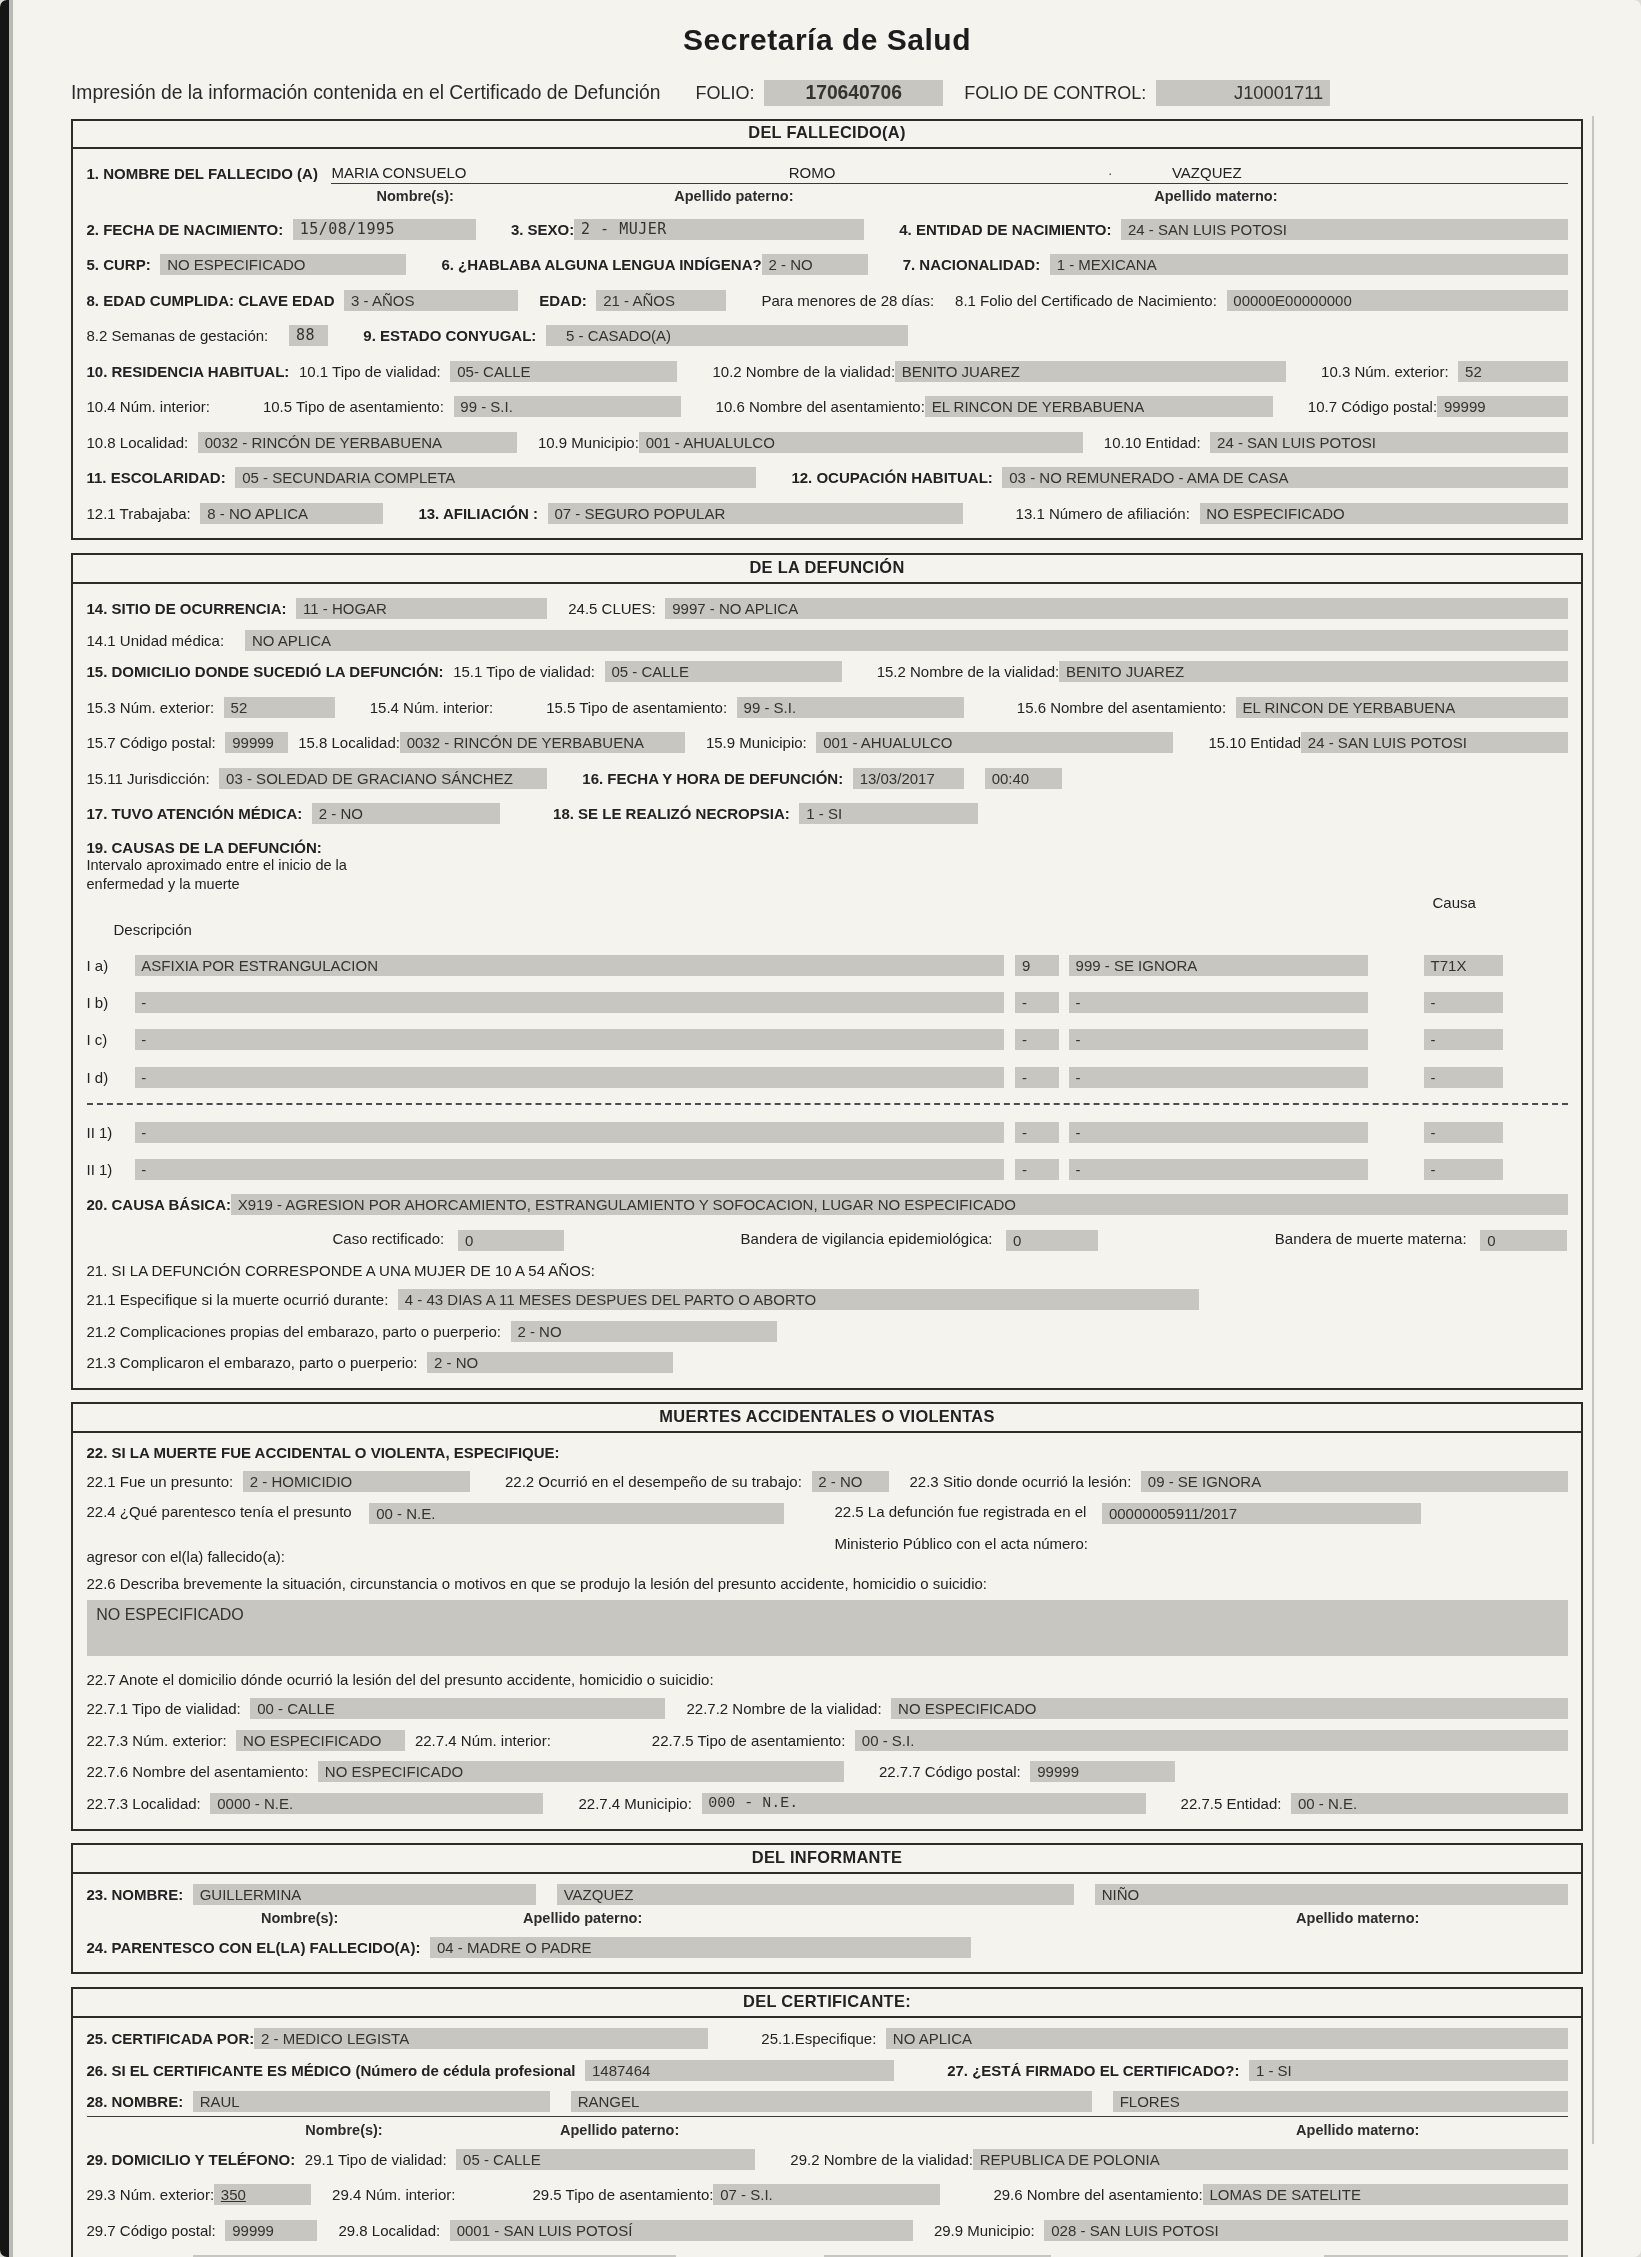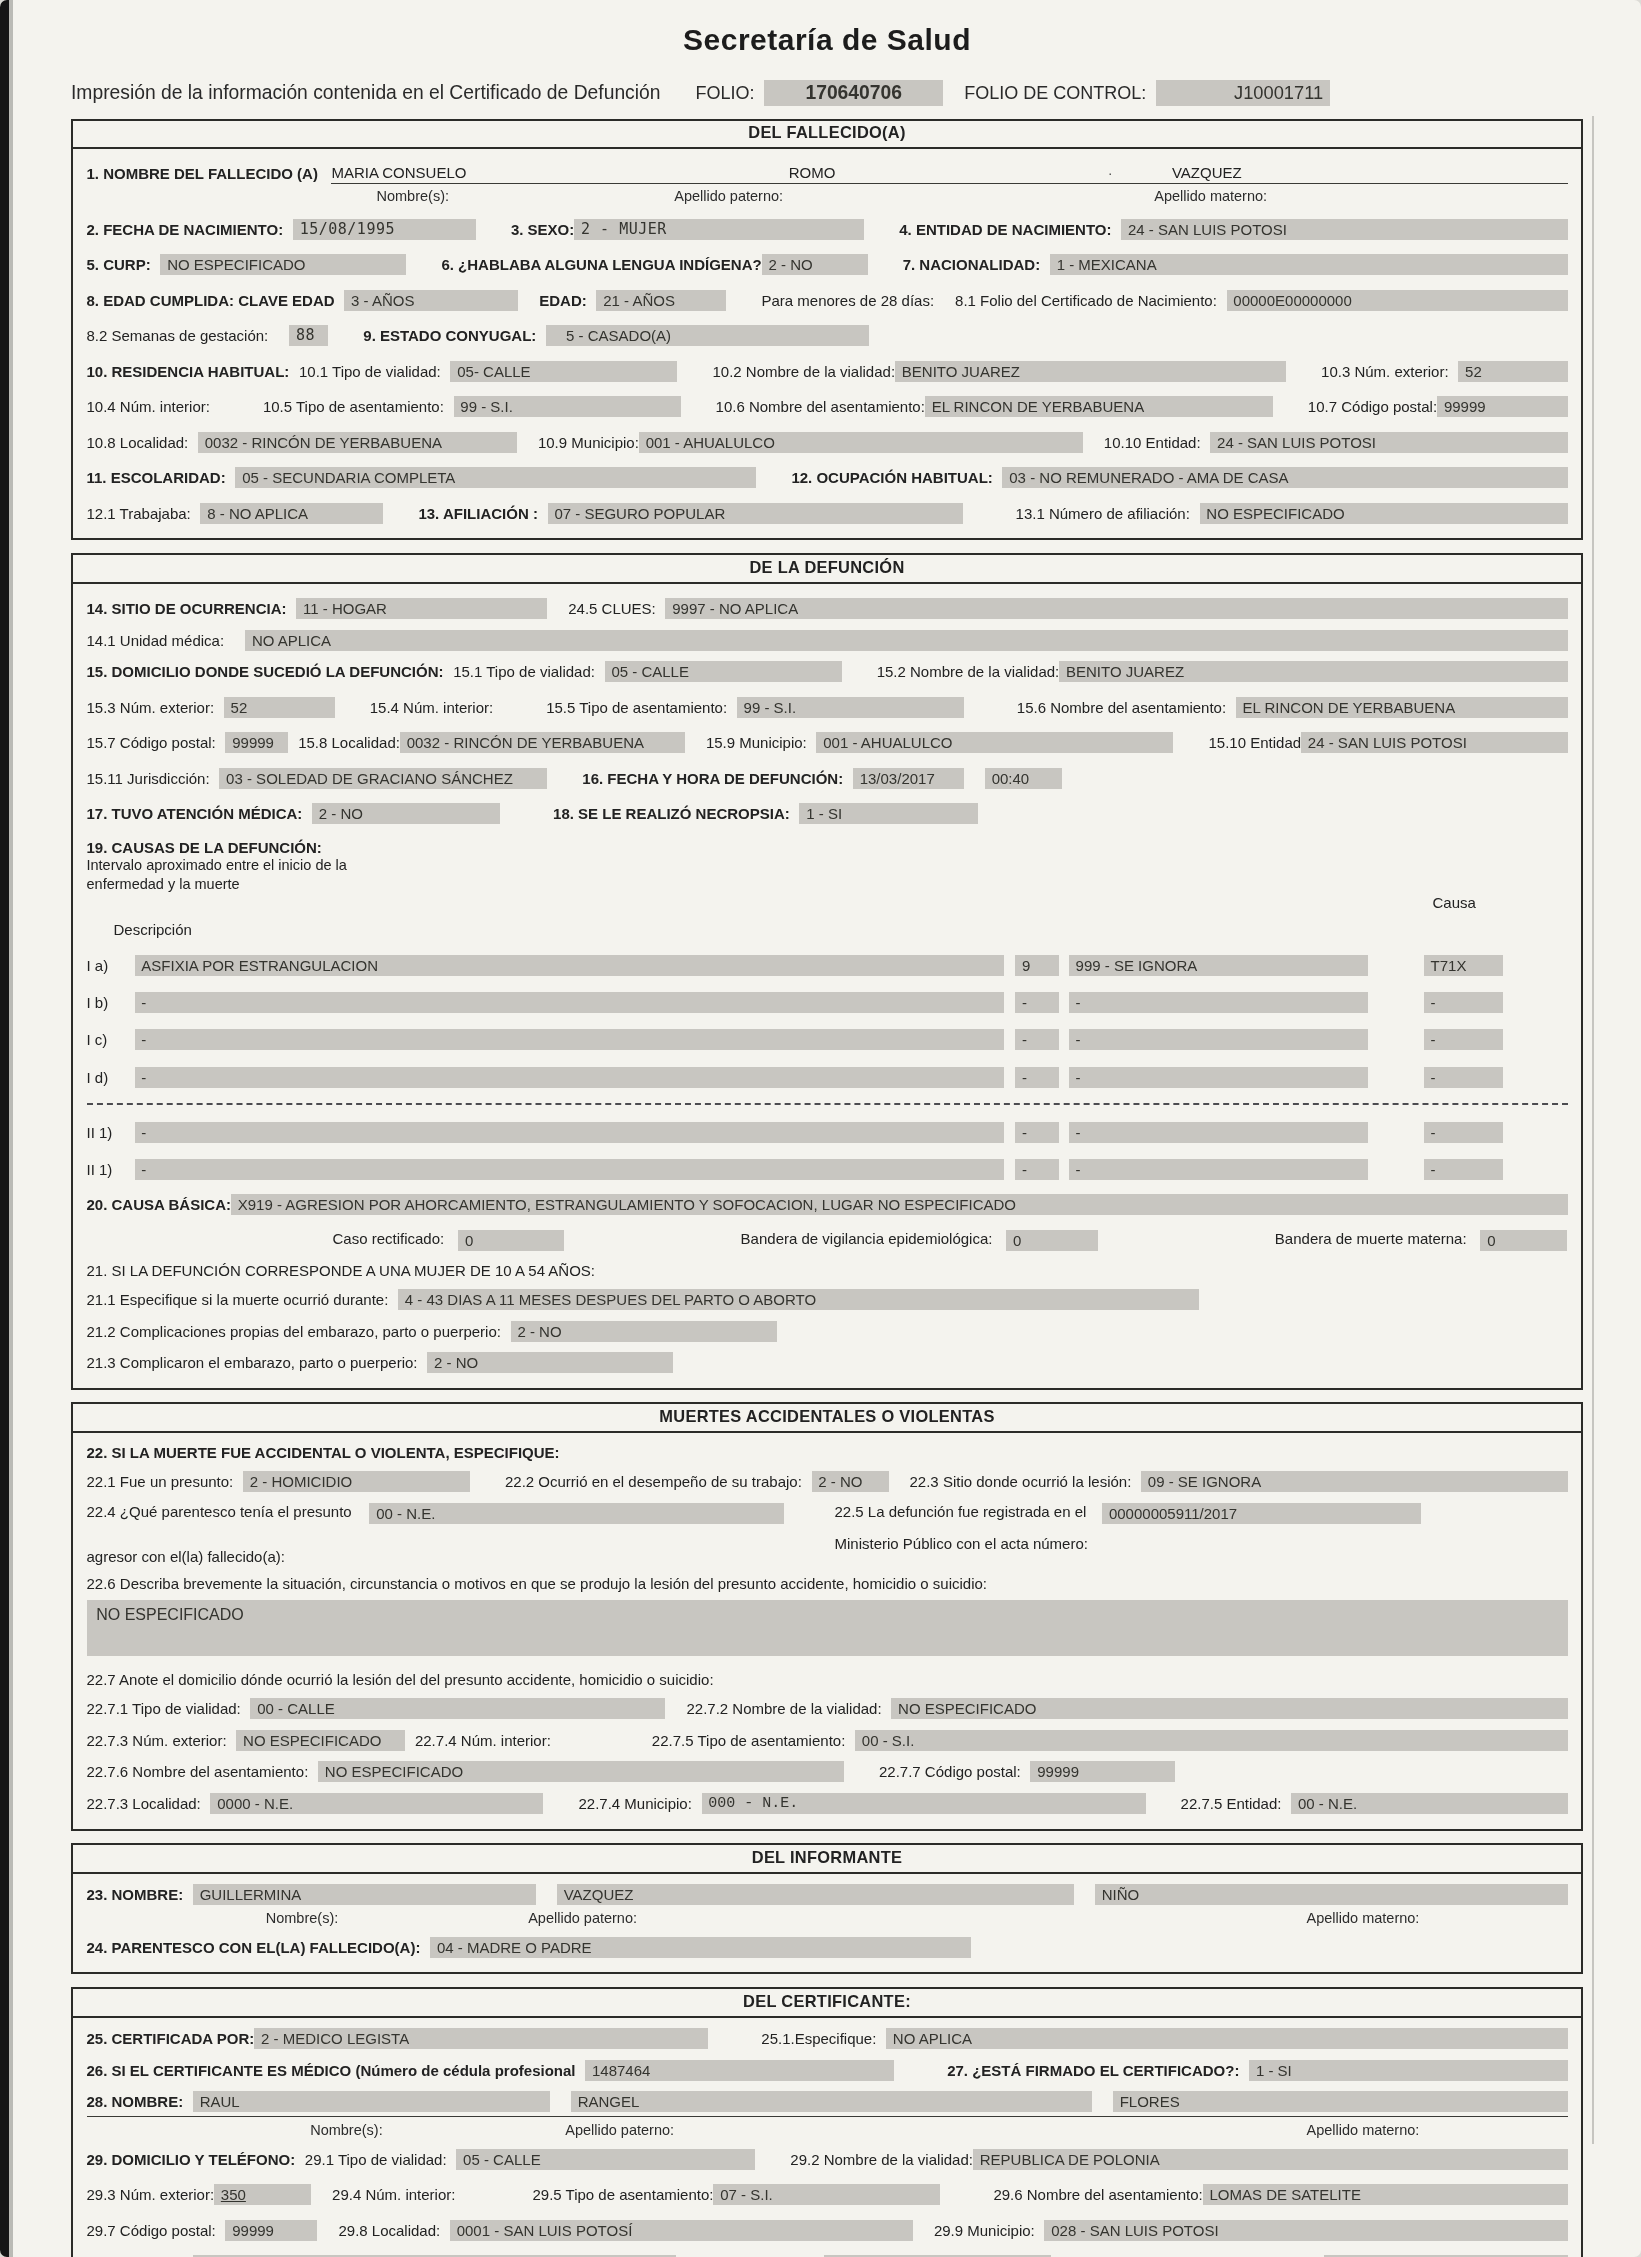--- a/index.html
+++ b/index.html
@@ -17,21 +17,21 @@
   .mono{font-family:"DejaVu Sans Mono",monospace;letter-spacing:0.5px;}
   .b{font-weight:700;}
   .sec{border:2.9px solid #2b2b28;margin-top:12.6px;padding:0 13.5px 14.5px;}
   .sec-title{font-weight:700;text-align:center;font-size:16.4px;padding:2.9px 0 4.8px;
              border-bottom:2.9px solid #2b2b28;margin:0 -13.5px;letter-spacing:0.3px;}
   .row{display:flex;align-items:center;margin-top:14.5px;font-size:15px;white-space:nowrap;}
   .rt{margin-top:10.6px;}
   .g{margin-left:9.7px;}.g2{margin-left:21px;}.g3{margin-left:35px;}.g4{margin-left:53px;}
   .fx{flex:1;}
   .namebar{flex:1;margin-left:13.5px;border-bottom:1.9px solid #3a3a36;display:flex;padding-bottom:1.9px;}
-  .sub{display:flex;font-size:14.5px;margin-top:4.8px;color:#2c2c2c;}
+  .sub{display:flex;font-size:14.5px;margin-top:4.8px;color:#2c2c2c;font-weight:bold;}
   .dashes{border-top:0;border-bottom:2.9px dashed #4c4c50;margin:15.4px 0 1.9px;height:0;}
   .ck{width:48px;}
   .cdesc{width:869px;}
   .ci1{width:44px;margin-left:11.6px;}
   .ci2{width:299px;margin-left:9.7px;}
   .cc{width:79px;margin-left:56px;}
   .crow{display:flex;align-items:center;margin-top:16.4px;font-size:15px;}
   .blockv{display:block;margin-top:7.7px;height:56px;line-height:25px;padding:1.9px 9.7px;white-space:normal;}
 </style>
 </head>
@@ -96,21 +96,21 @@
         <span class="v g" style="width:130px;">21 - AÑOS</span>
         <span class="g3">Para menores de 28 días:</span>
         <span class="g2">8.1 Folio del Certificado de Nacimiento:</span>
         <span class="v g fx">00000E00000000</span>
       </div>
 
       <div class="row">
         <span>8.2 Semanas de gestación:</span>
         <span class="v mono g2" style="width:39px;">88</span>
         <span class="b g3">9. ESTADO CONYUGAL:</span>
-        <span class="v g" style="width:323px;padding-left:20px;">5 - CASADO(A)</span>
+        <span class="v g" style="width:362px;padding-left:20px;">5 - CASADO(A)</span>
       </div>
 
       <div class="row">
         <span class="b">10. RESIDENCIA HABITUAL:</span>
         <span class="g">10.1 Tipo de vialidad:</span>
         <span class="v g" style="width:227px;">05- CALLE</span>
         <span class="g3">10.2 Nombre de la vialidad:</span>
         <span class="v" style="width:391px;">BENITO JUAREZ</span>
         <span class="g3">10.3 Núm. exterior:</span>
         <span class="v g fx">52</span>

